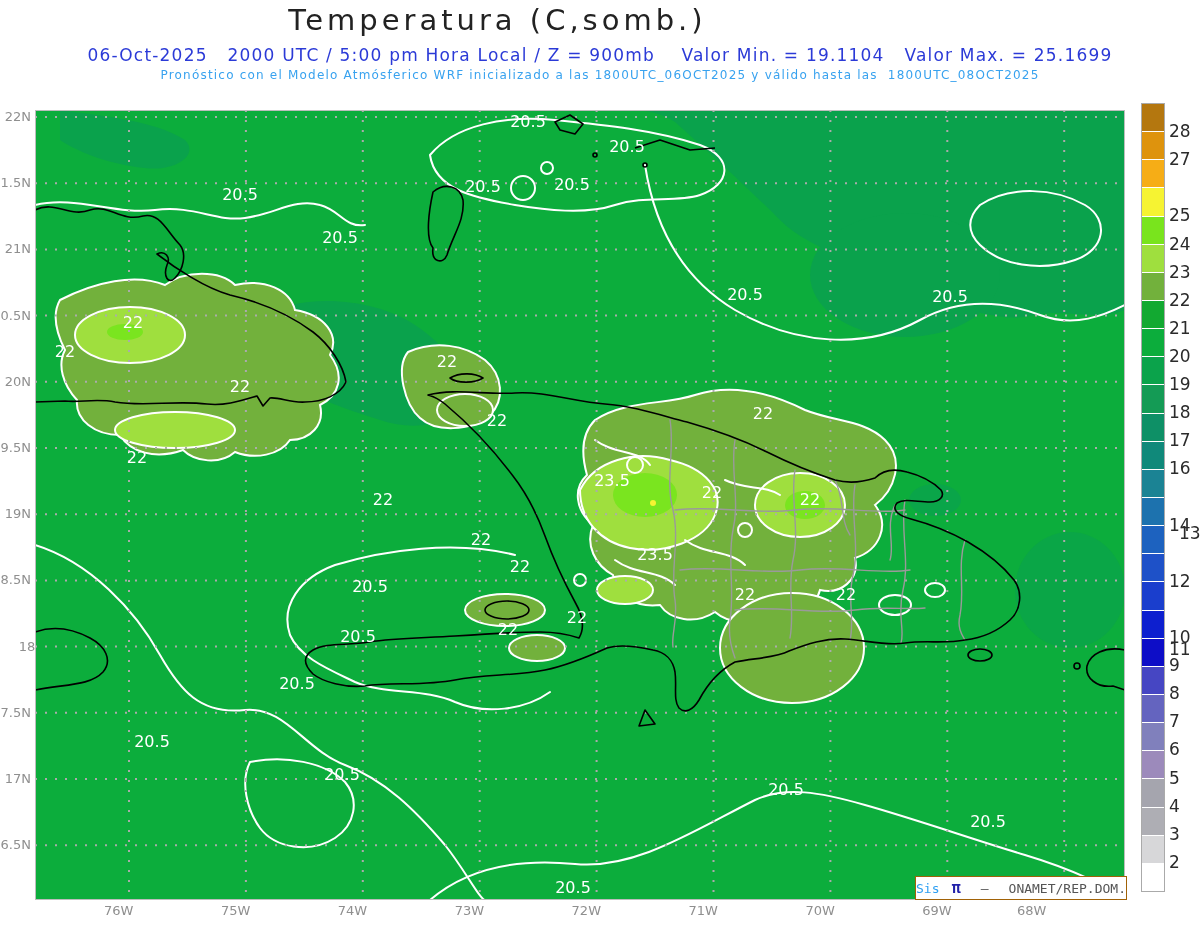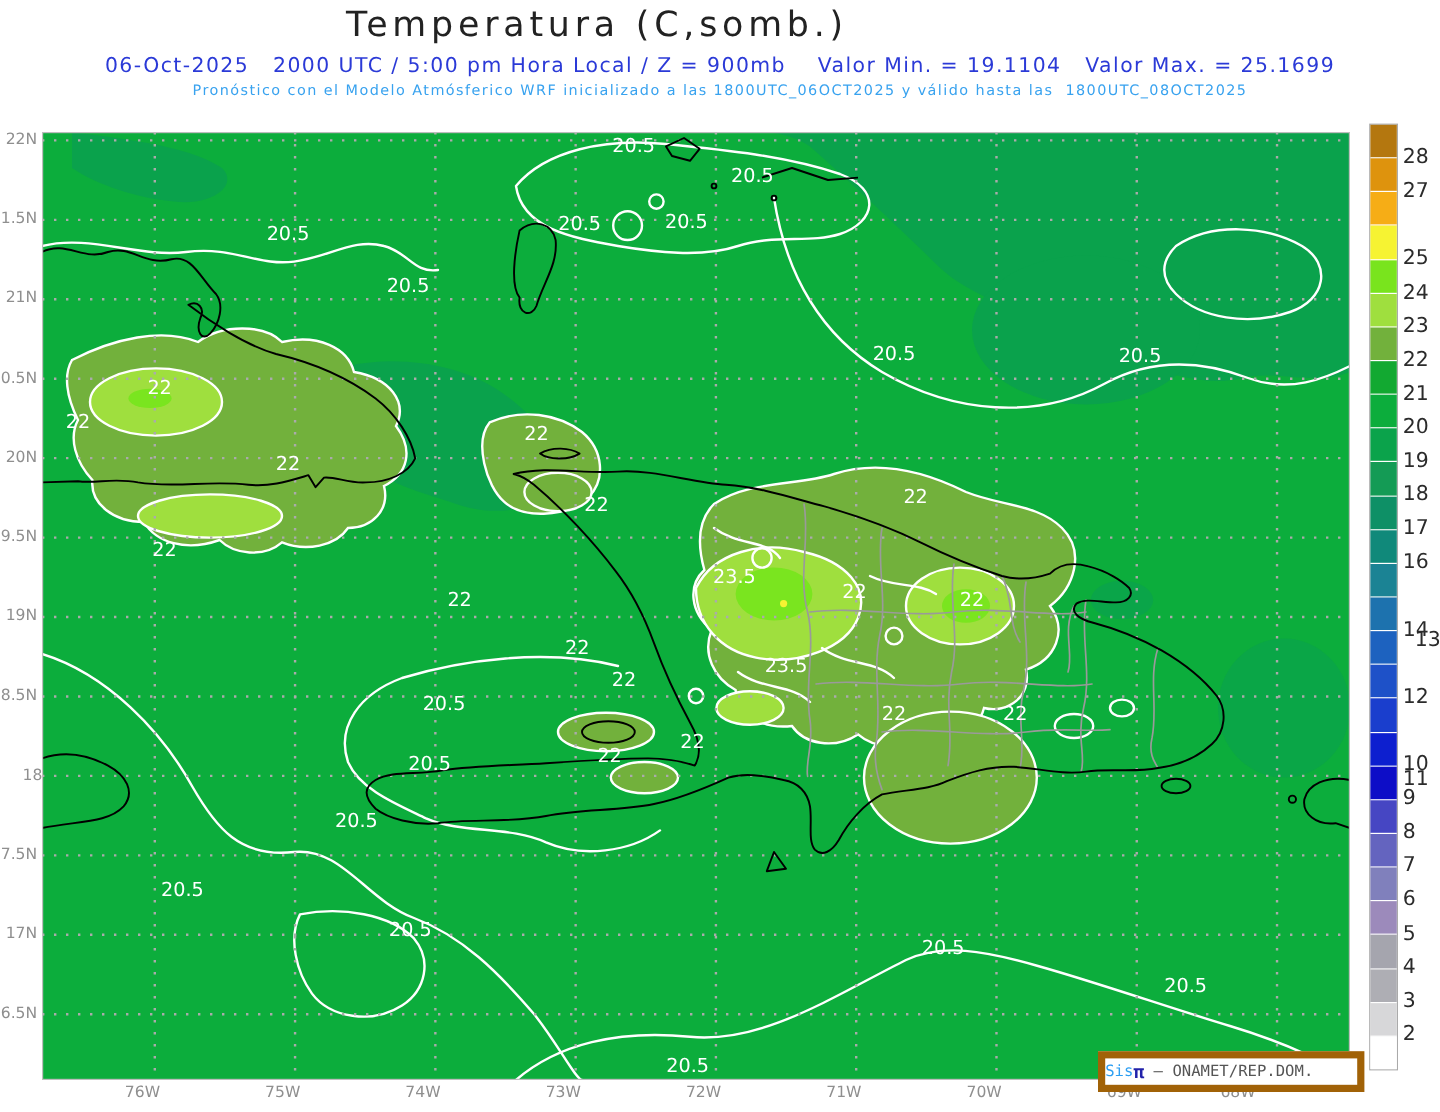--- a/index.html
+++ b/index.html
@@ -15,22 +15,22 @@
   .lat-tick{position:absolute;left:0;width:31px;text-align:right;
             font-size:13px;color:#8f8f8f}
   .lon-tick{position:absolute;top:903px;width:50px;margin-left:-25px;
             font-size:13px;color:#8f8f8f}
   #colorbar{position:absolute;left:1141px;top:103px;width:22px;height:787px;
             display:flex;flex-direction:column;border:1px solid #aaa;background:#fff}
   #colorbar .cb-block{flex:1 1 0;border-bottom:1px solid #fff}
   #colorbar .cb-block:last-child{border-bottom:none}
   .cb-label{position:absolute;left:1169px;font-size:17px;color:#2b2b2b;width:30px}
   #credit{position:absolute;left:915px;top:876px;width:210px;height:22px;
-          background:#fff;border:6px solid #a16207;display:flex;align-items:center;
-          justify-content:flex-start;font-family:"DejaVu Sans Mono",monospace;font-size:13px;
+          background:#fff;border:1px solid #a16207;display:flex;align-items:center;
+          justify-content:space-between;font-family:"DejaVu Sans Mono",monospace;font-size:13px;
           color:#555;white-space:pre}
   #credit .sis{color:#2e9ff2}
   #credit .pi{color:#2222aa;font-size:15px;font-weight:bold}
   .clabel{font-size:16px;fill:#fff;font-family:"DejaVu Sans",sans-serif;
           text-anchor:middle;paint-order:stroke}
 </style>
 </head>
 <body>
 
 <div class="title">Temperatura (C,somb.)</div>

